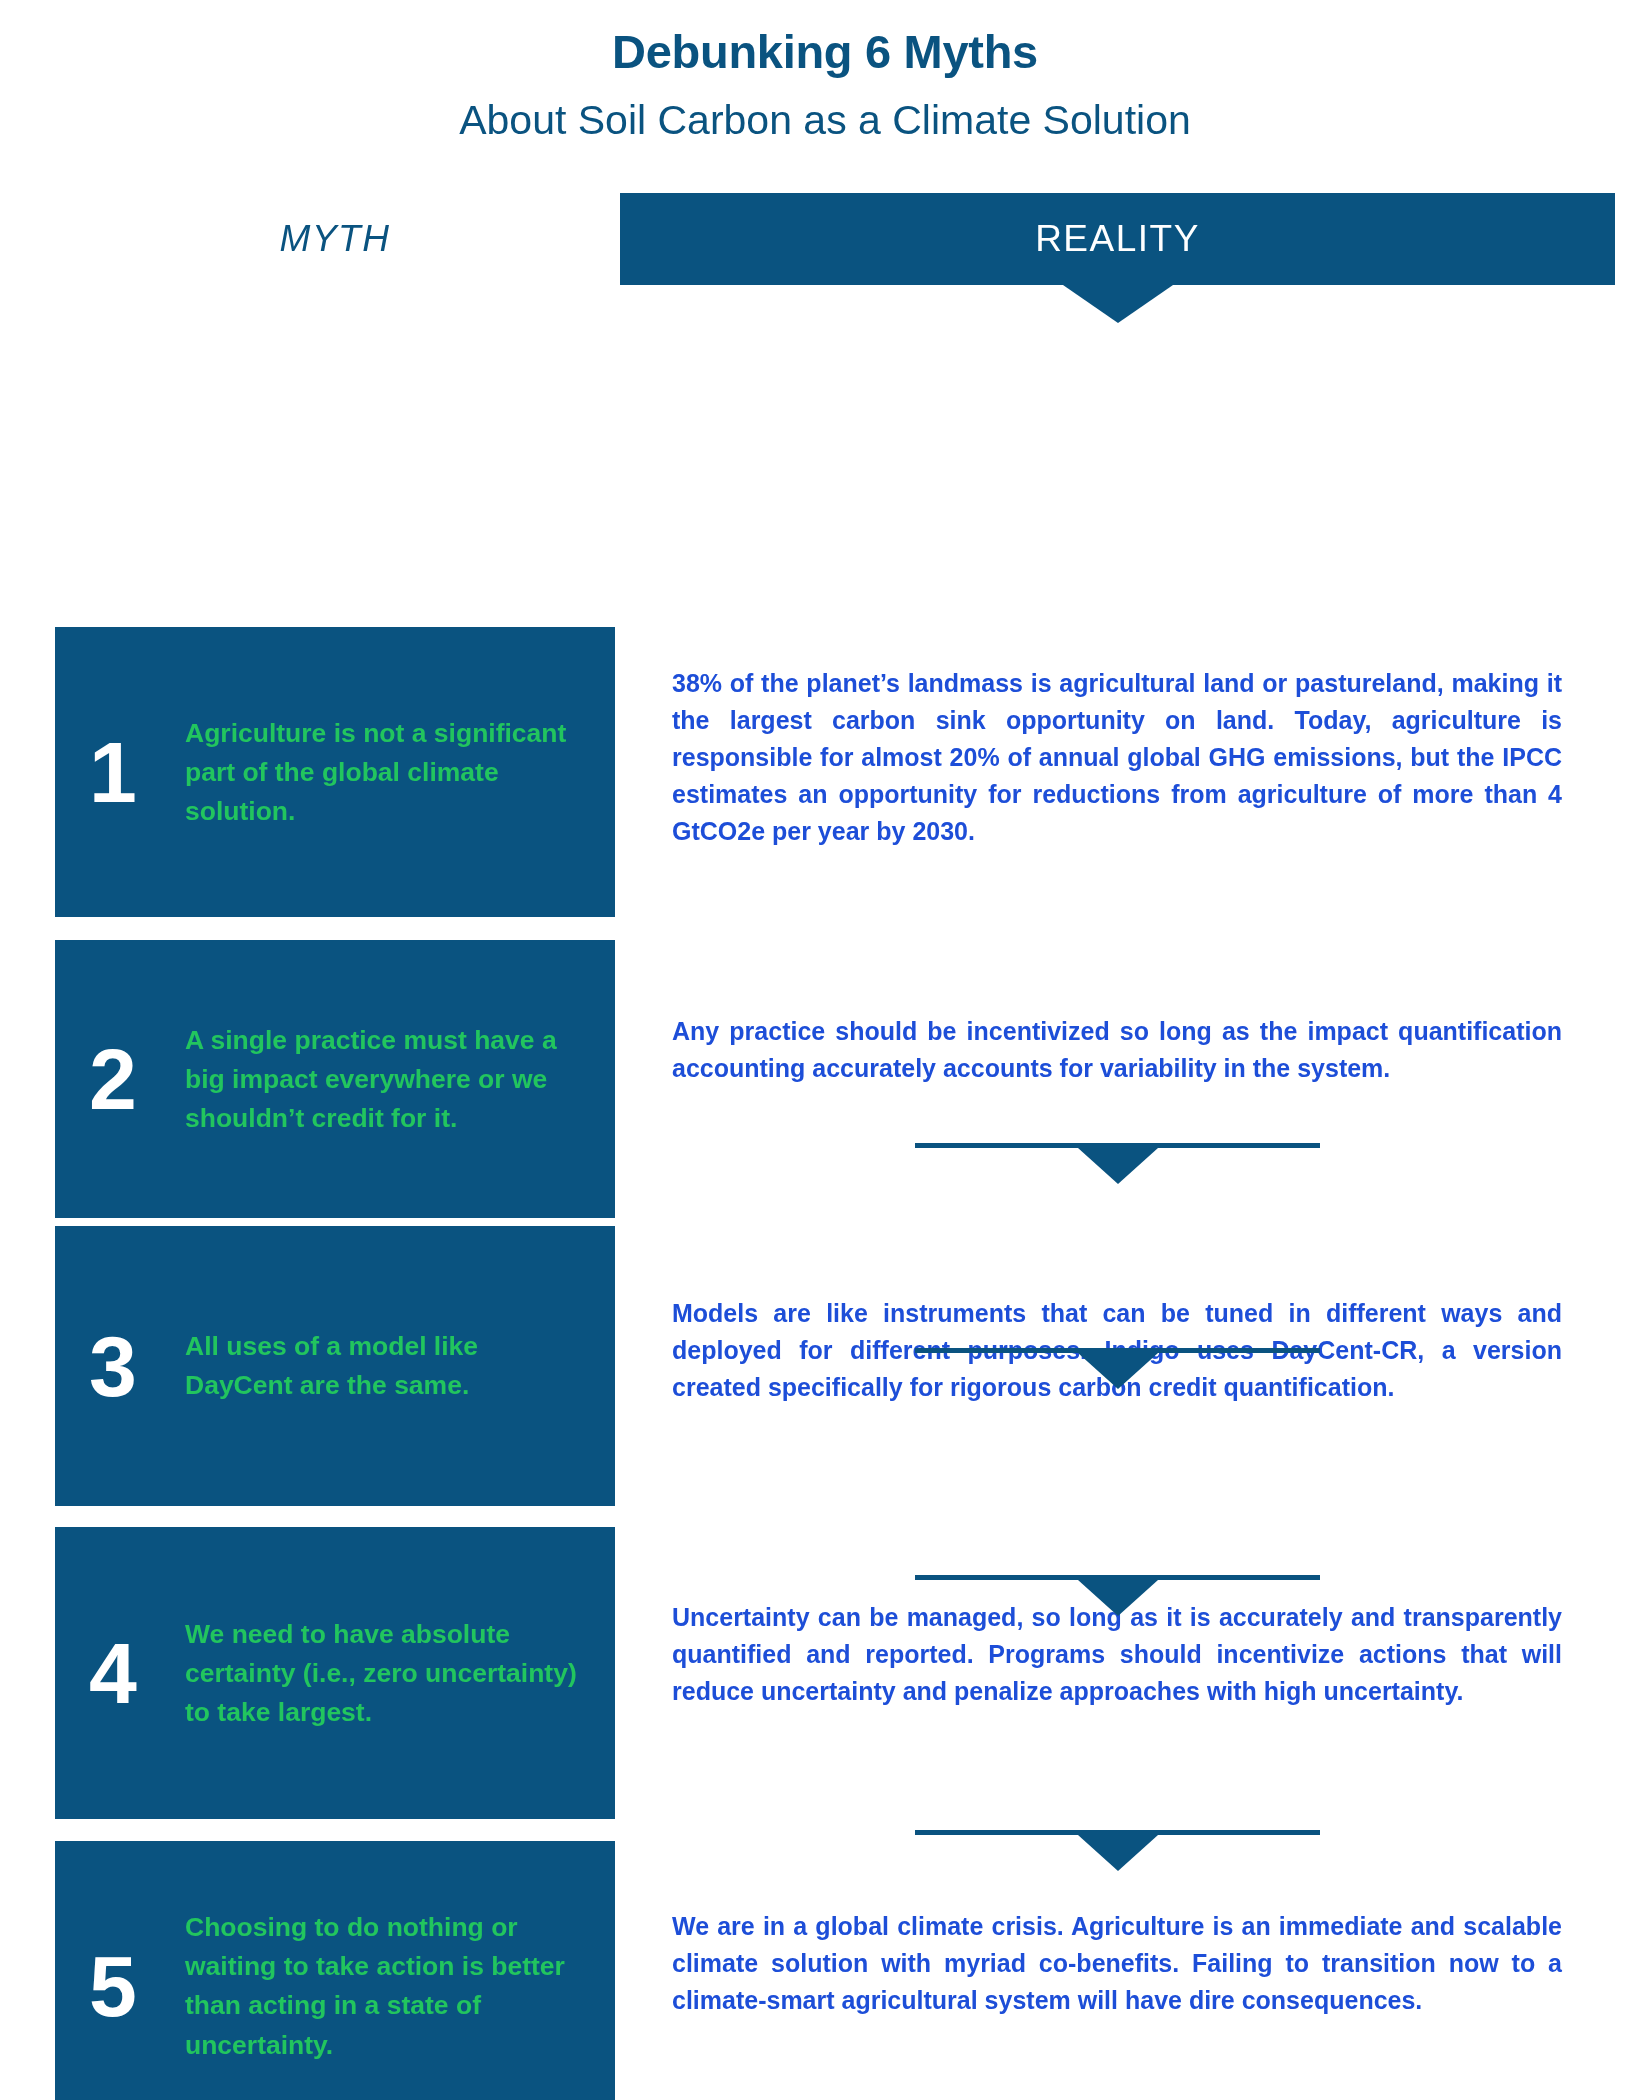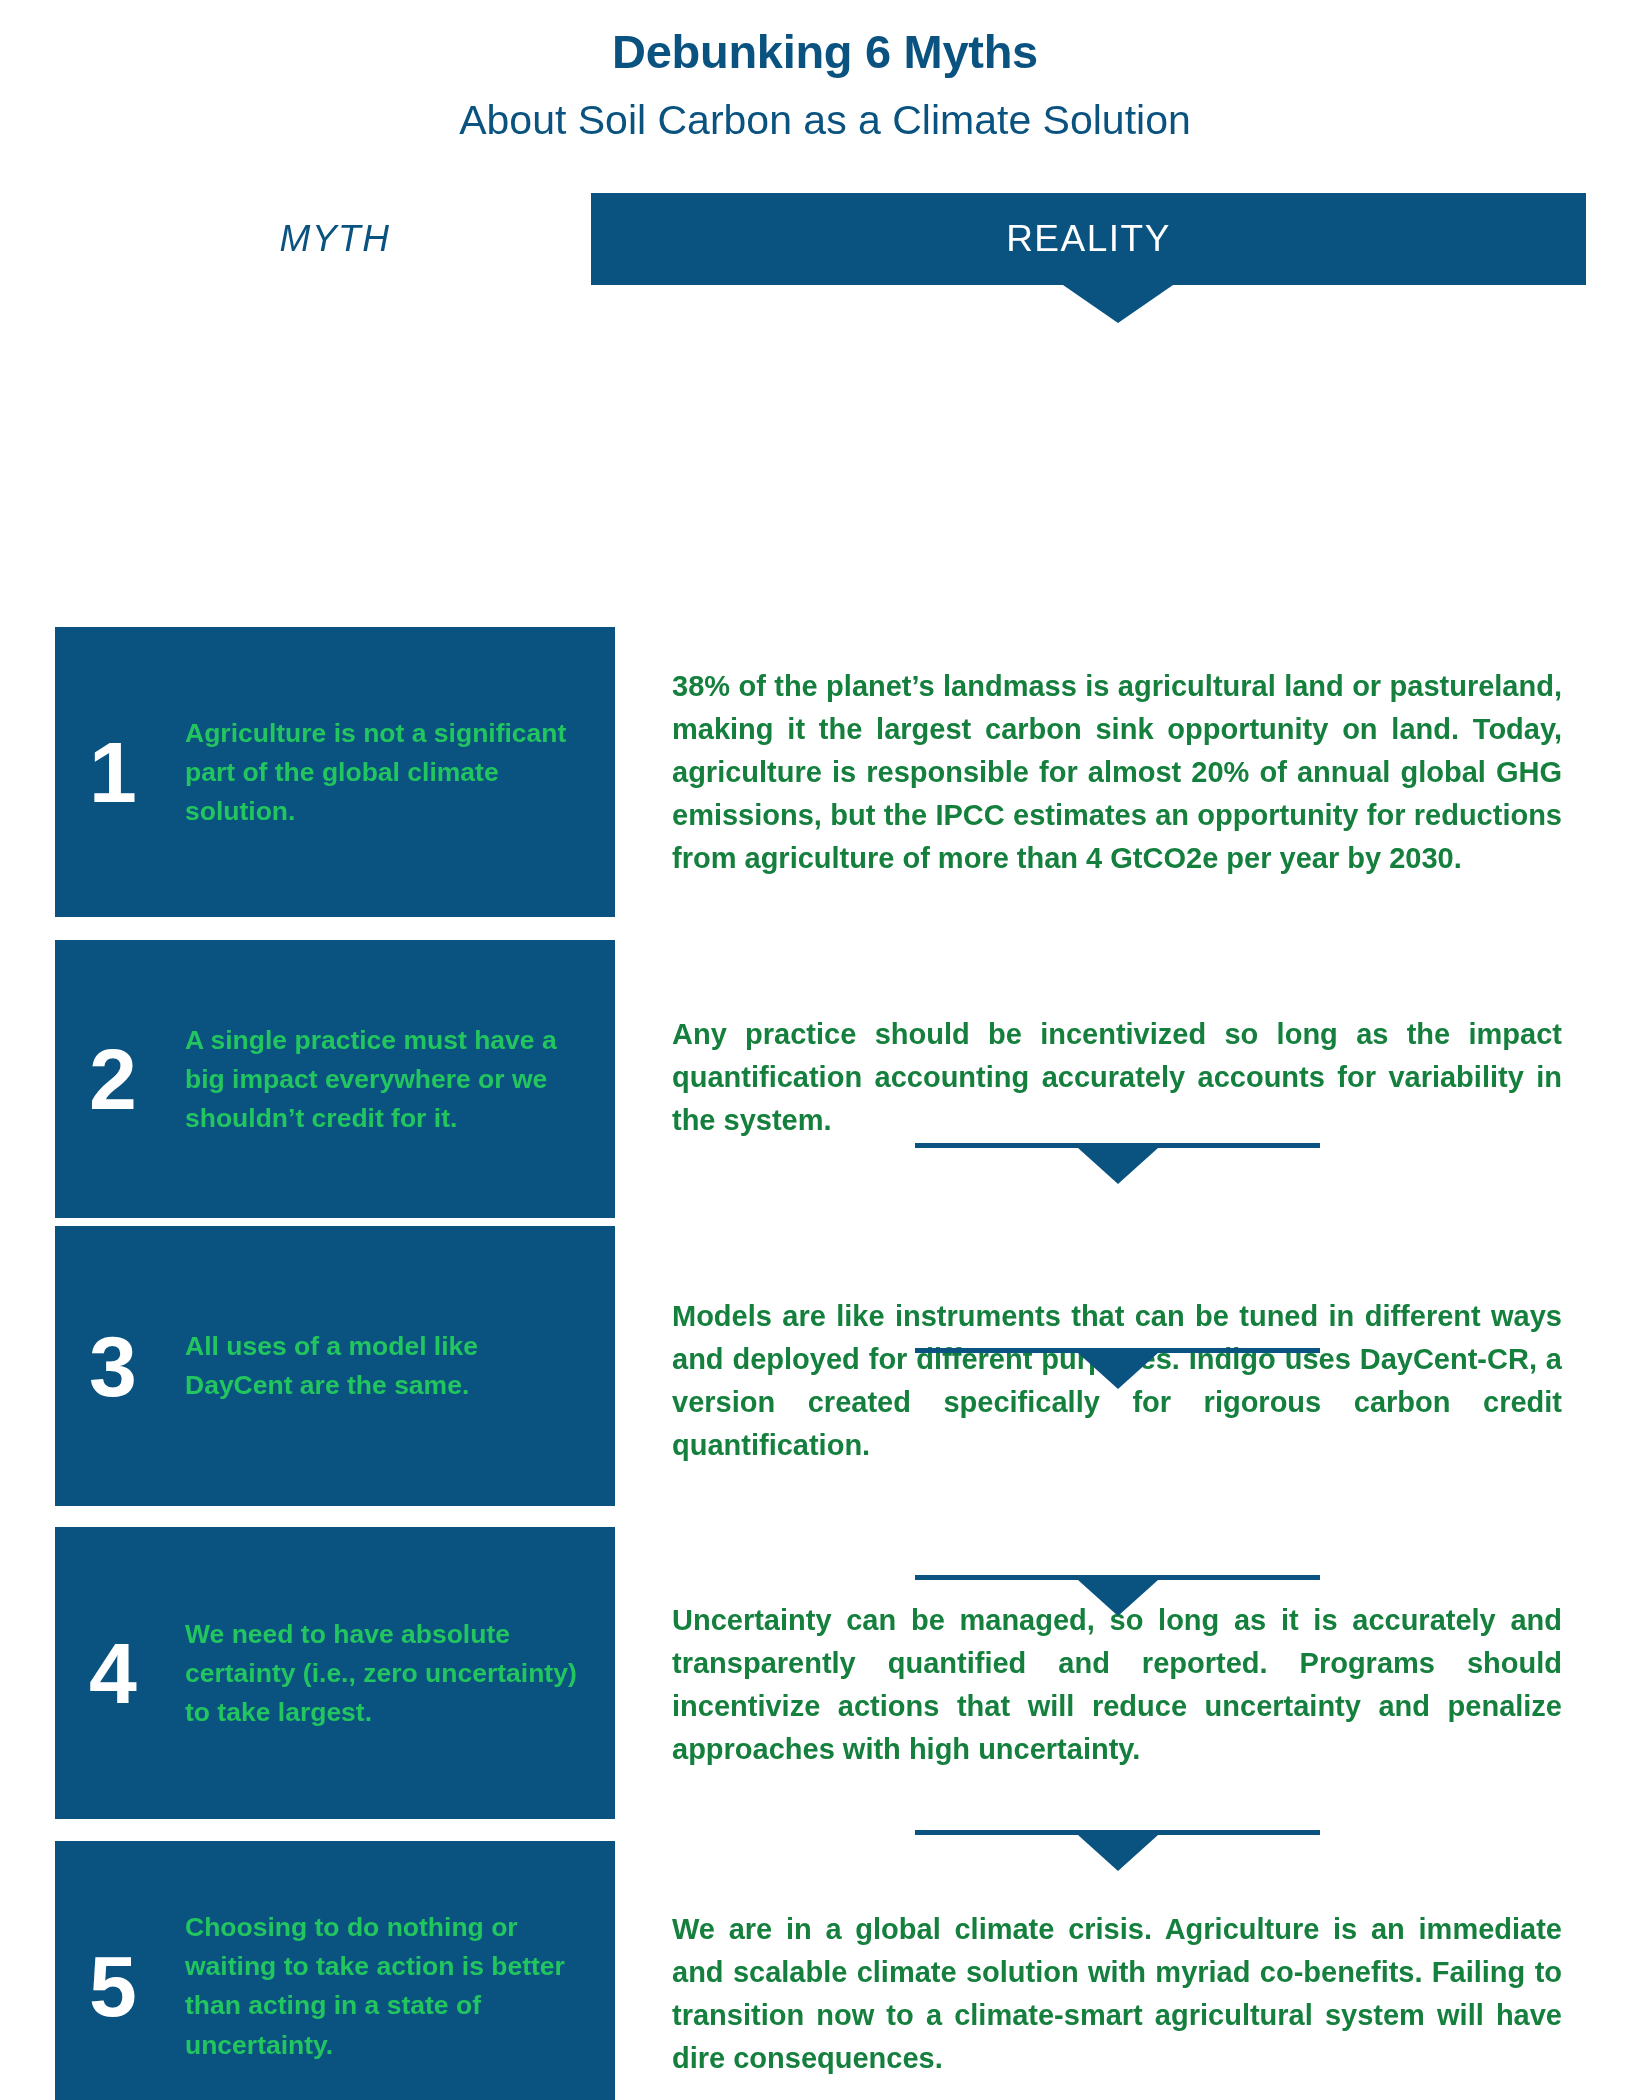--- a/index.html
+++ b/index.html
@@ -61,21 +61,21 @@
   }
   .myth-header-label {
     font-size: 37px;
     font-weight: normal;
     letter-spacing: 1.5px;
     color: #0A5380;
     font-style: italic;
   }
   .reality-header {
     position: absolute;
-    left: 591px;
+    left: 620px;
     top: 0;
     width: 995px;
     height: 92px;
     background: #0A5380;
     display: flex;
     align-items: center;
     justify-content: center;
   }
   .reality-header-label {
     font-size: 37px;
@@ -138,23 +138,23 @@
   }
 
   
   .reality-block {
     position: absolute;
     left: 672px;
     width: 890px;
     box-sizing: border-box;
   }
   .reality-text {
-    font-size: 29px;
-    font-weight: bold;
-    color: #15803d;
+    font-size: 25px;
+    font-weight: bold;
+    color: #1d4ed8;
     line-height: 1.48;
     text-align: justify;
     text-justify: inter-word;
     margin: 0;
   }
 
   
   .divider {
     position: absolute;
     left: 915px;

